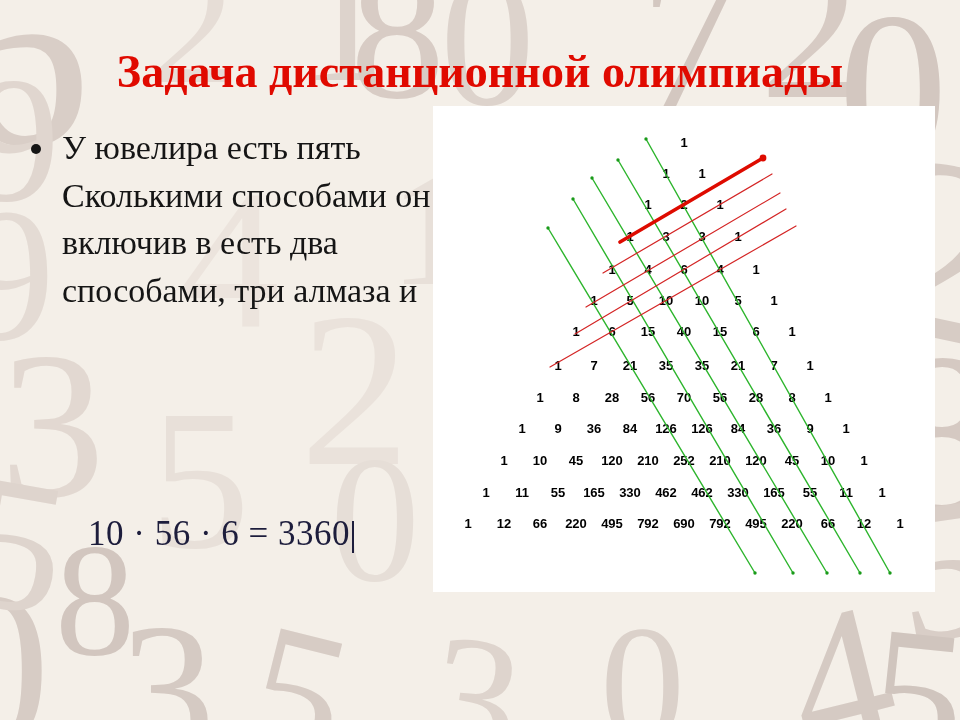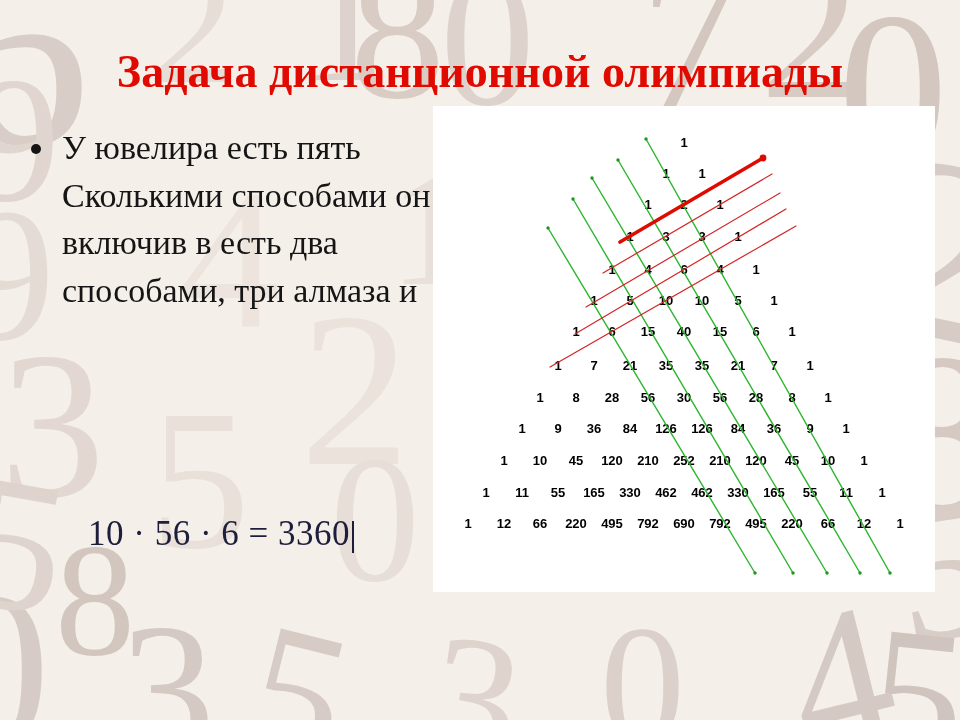--- a/index.html
+++ b/index.html
@@ -135,21 +135,21 @@
           <span class="pnum">35</span>
           <span class="pnum">21</span>
           <span class="pnum">7</span>
           <span class="pnum">1</span>
         </div>
         <div class="prow" style="top: 283px;">
           <span class="pnum">1</span>
           <span class="pnum">8</span>
           <span class="pnum">28</span>
           <span class="pnum">56</span>
-          <span class="pnum">30</span>
+          <span class="pnum">70</span>
           <span class="pnum">56</span>
           <span class="pnum">28</span>
           <span class="pnum">8</span>
           <span class="pnum">1</span>
         </div>
         <div class="prow" style="top: 314px;">
           <span class="pnum">1</span>
           <span class="pnum">9</span>
           <span class="pnum">36</span>
           <span class="pnum">84</span>

